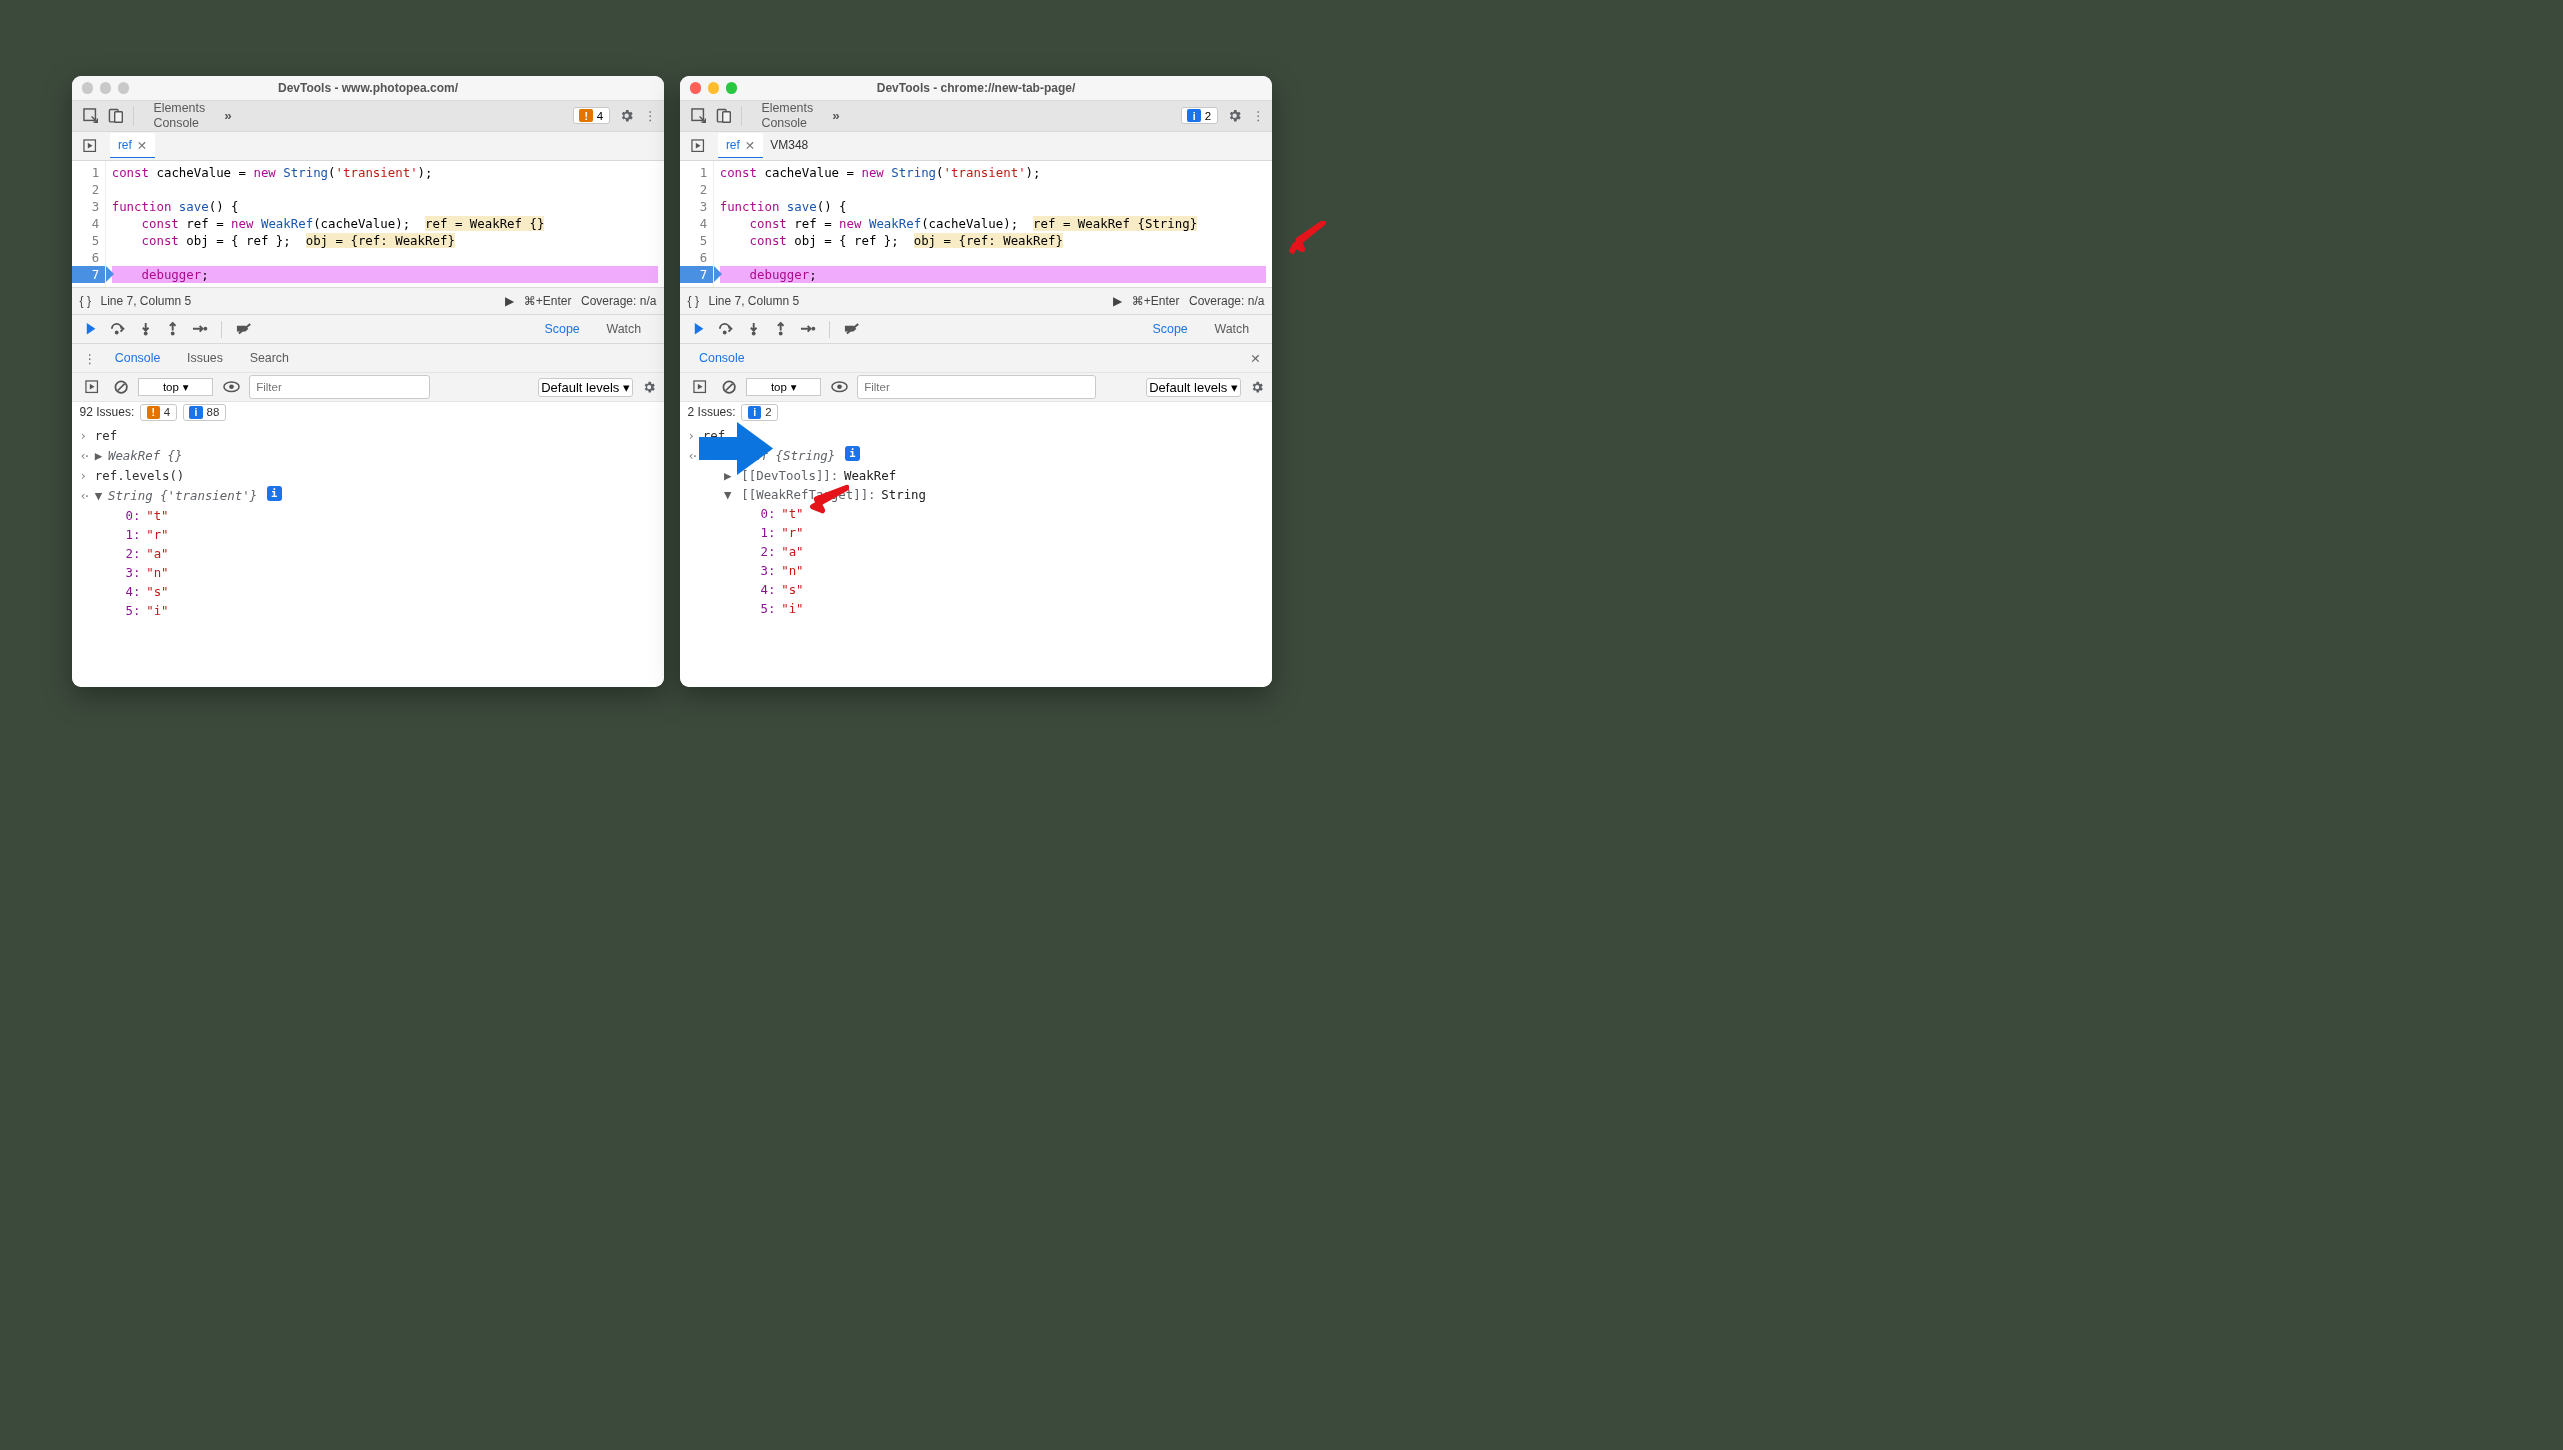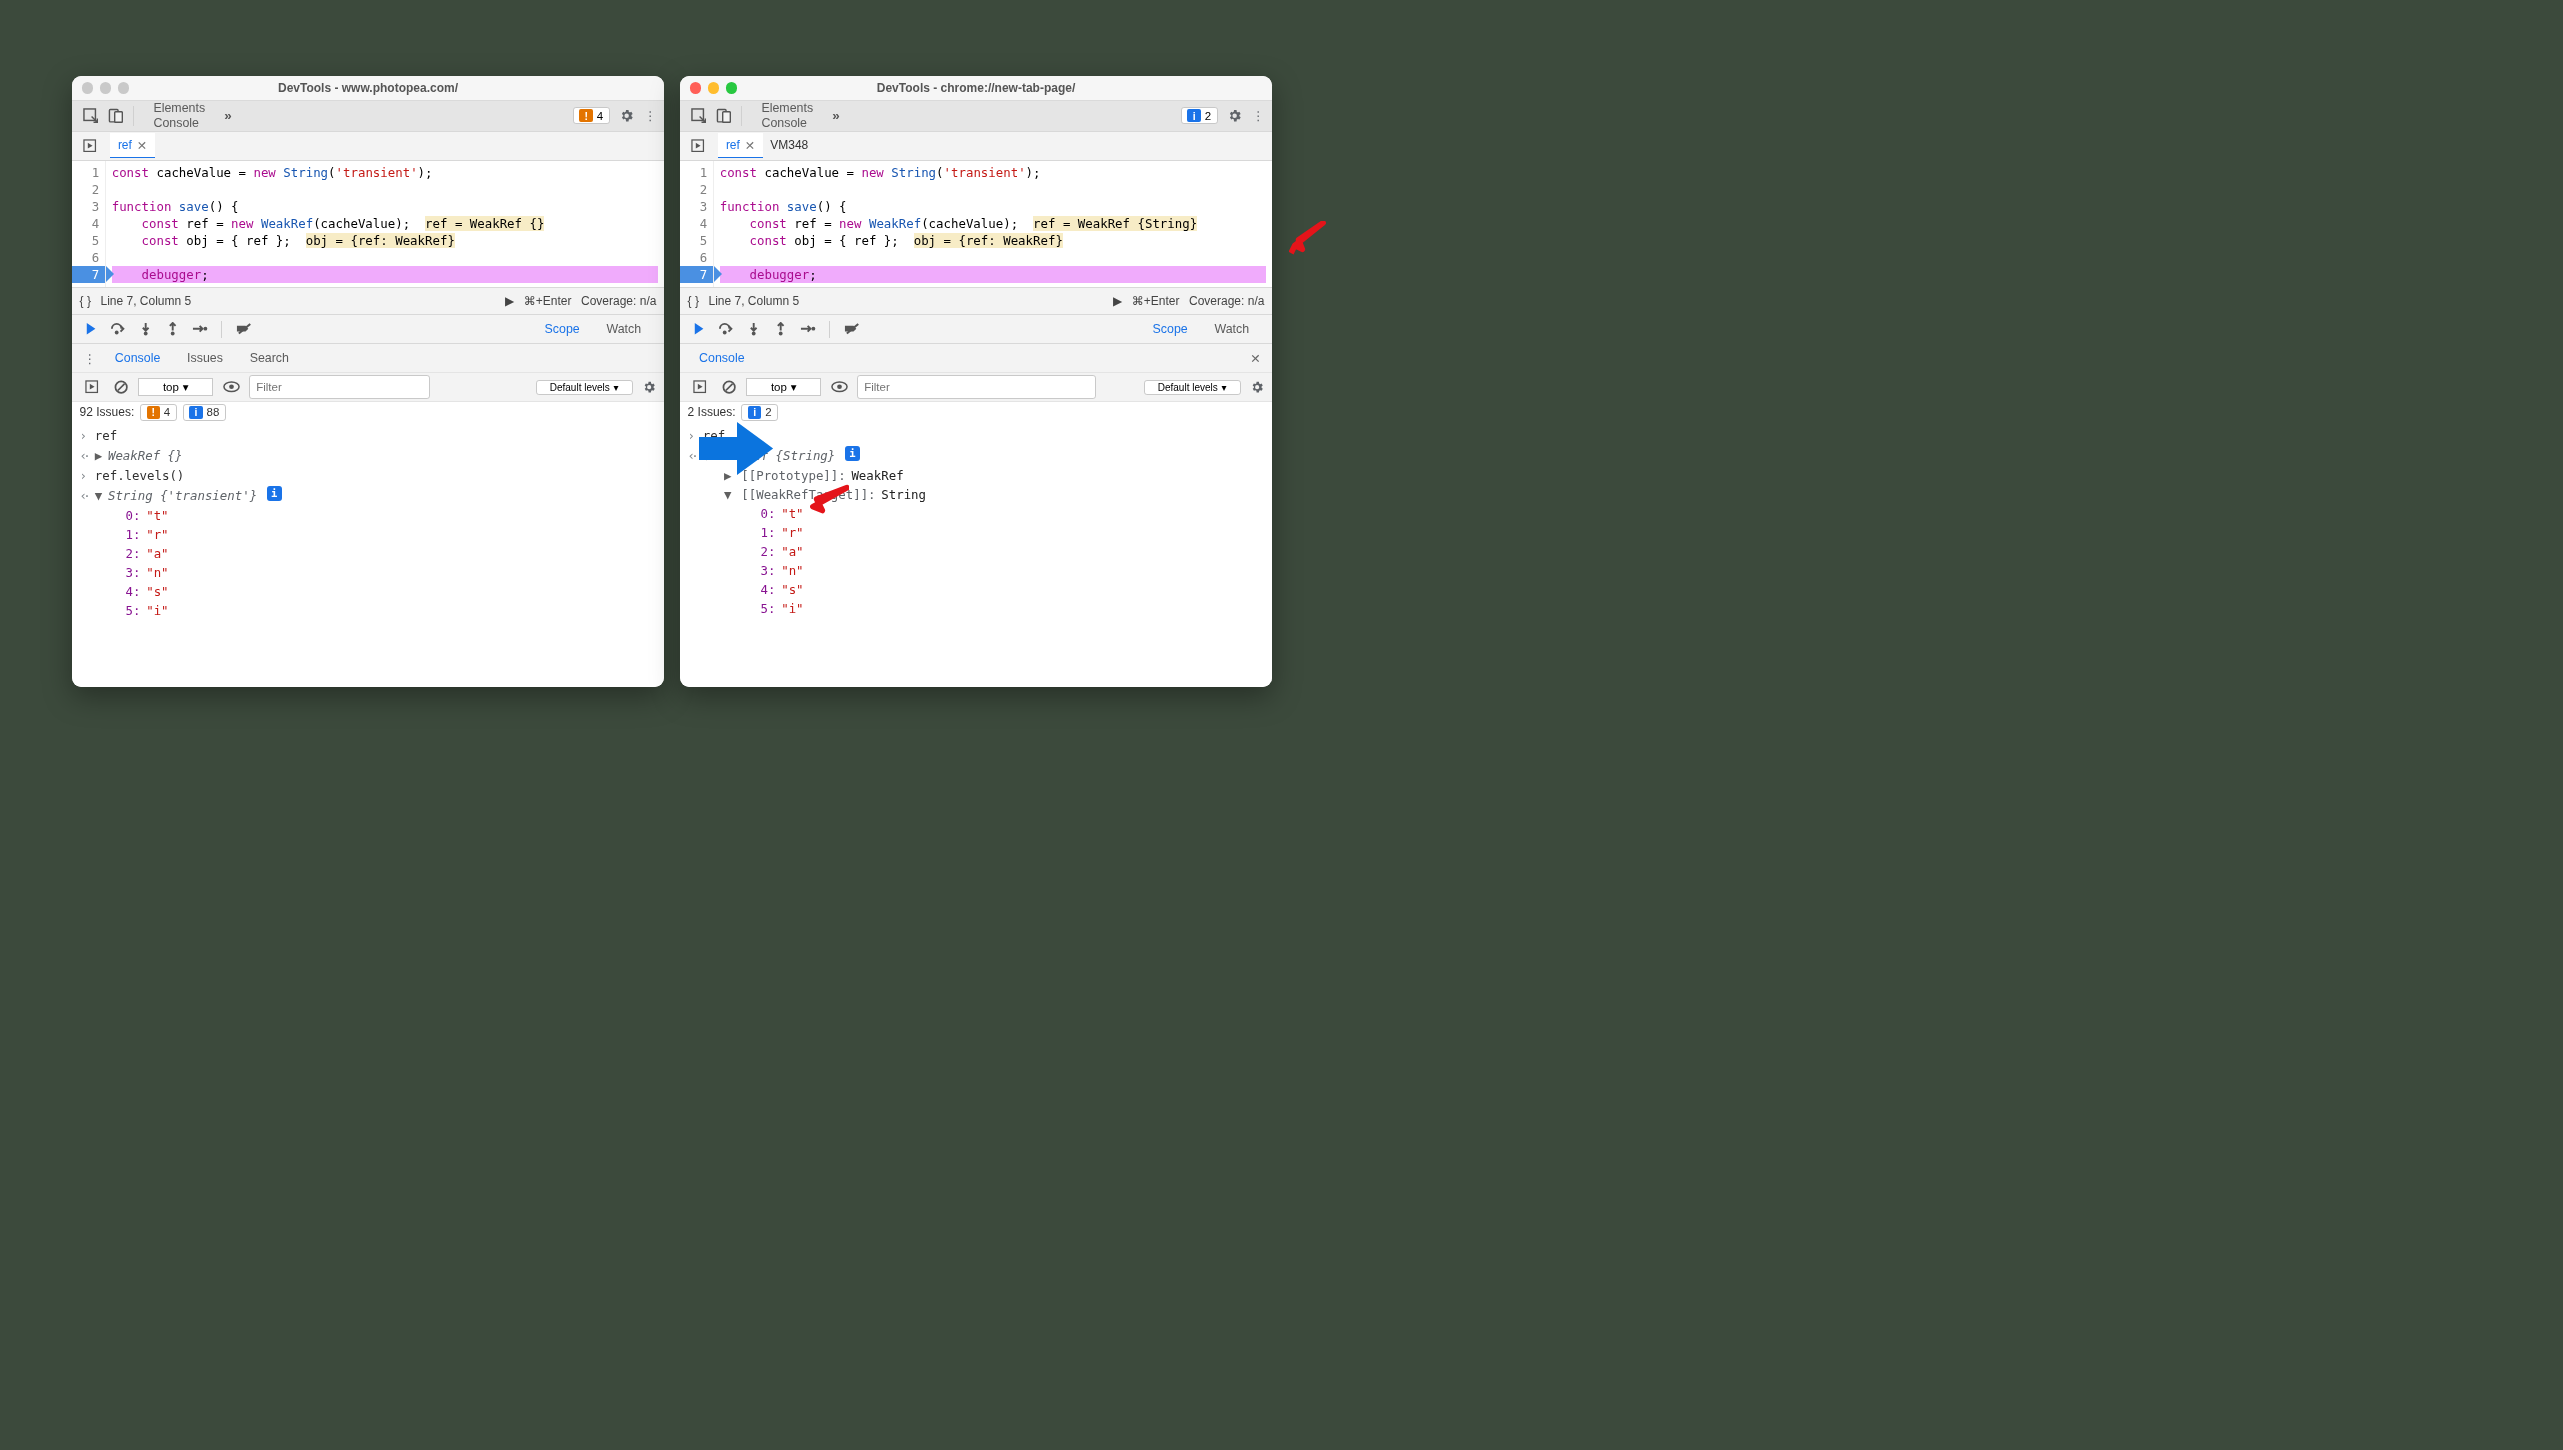--- a/index.html
+++ b/index.html
@@ -179,21 +179,21 @@
   }
   .ctx-select{
     border:1px solid #c9c9c9;background:#fff;border-radius:0;
     padding:1px 24px;font-size:11.5px;display:flex;align-items:center;gap:3.8px;
   }
   .filter-input{
     flex:0 0 auto;border:1px solid #c9c9c9;background:#fff;
     height:24px;border-radius:2.9px;padding:0 5.7px;font-size:11.5px;
     width:181px;
   }
-  .levels{border:1px solid #c9c9c9;background:#fff;border-radius:2.9px;padding:1px 13px;font-size:10px;display:flex;align-items:center;gap:3.8px;}
+  .levels{border:1px solid #c9c9c9;background:#fff;border-radius:2.9px;padding:1px 2px;font-size:13px;display:flex;align-items:center;gap:3.8px;}
   .console-toolbar .grow{flex:1;}
   
   .issuesbar{
     border-top:1px solid #e4e4e4;background:#fff;
     padding:1.9px 7.6px;font-size:12px;color:#333;
     display:flex;align-items:center;gap:5.7px;
   }
   
   .console-body{flex:1;overflow:hidden;background:#fff;padding:2.9px 7.6px;}
   .cln{font-family:Menlo,Consolas,monospace;font-size:12.4px;line-height:20px;color:#303030;display:flex;gap:5.7px;align-items:flex-start;}
@@ -642,21 +642,21 @@
         </div>
         <div class="cln result">
           <span class="arrow" style="letter-spacing: -3.8px;">‹·</span>
           <span class="tri">▼</span>
           <span class="italic"> WeakRef {String}</span>
           <span class="infobadge">i</span>
         </div>
         <div class="obj-expand">
           <div class="row" style="margin-left: 9.5px;">
             <span class="tri" style="color:#606060;width:11.5px;display:inline-block;">▶</span>
-            <span class="keygrey">[[Prototype]]:</span> 
+            <span class="keygrey">[[DevTools]]:</span> 
             <span class="val-typ">WeakRef</span>
           </div>
           <div class="row" style="margin-left: 9.5px;">
             <span class="tri" style="color:#606060;width:11.5px;display:inline-block;">▼</span>
             <span class="keygrey">[[WeakRefTarget]]:</span> 
             <span class="val-typ">String</span>
           </div>
           <div class="row" style="margin-left: 46px;">
             <span class="key">0:</span>
             <span class="val-str"> "t"</span>

